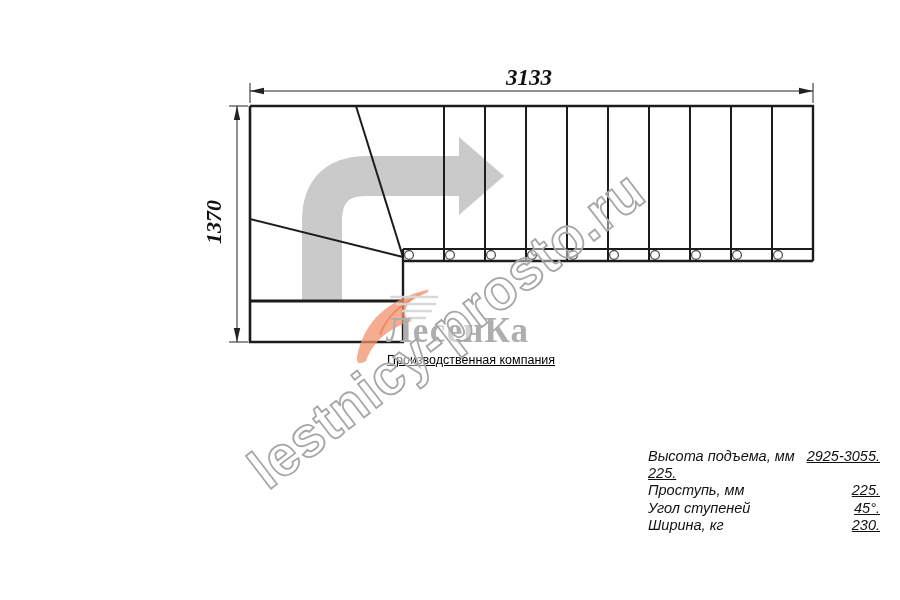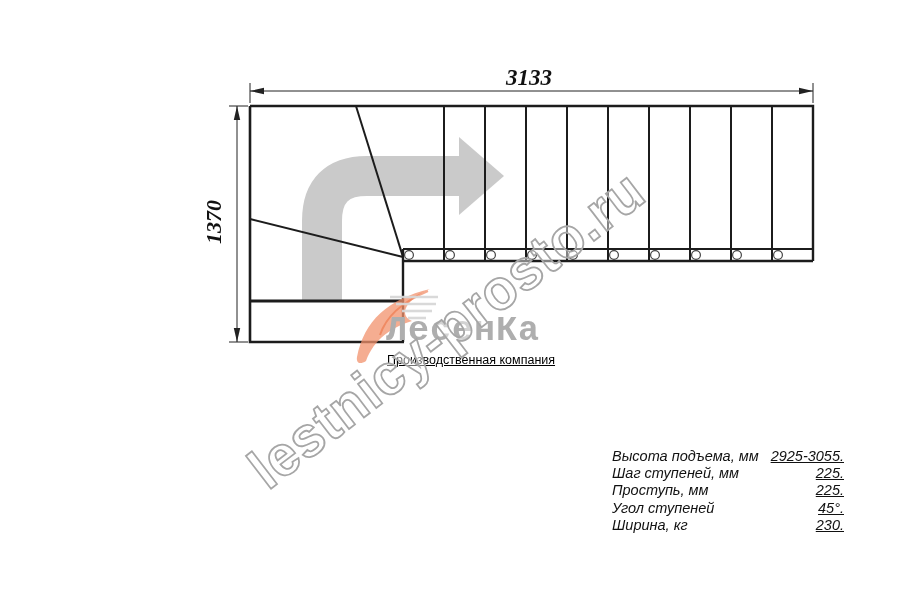--- a/index.html
+++ b/index.html
@@ -15,30 +15,30 @@
     font-style:italic; font-weight:bold;
     fill:#111;
   }
 
   
   .logo { position:absolute; left:340px; top:248px; width:230px; height:105px; }
   .logo-swoosh { position:absolute; left:0; top:0; }
   .logo-name {
     position:absolute; left:46px; top:34px; width:180px;
     font-size:35px; letter-spacing:1px; color:#aeaeae; font-weight:bold;
-    font-family:Liberation Mono, monospace; white-space:nowrap;
+    font-family:Liberation Serif, serif; white-space:nowrap;
   }
   .logo-subtitle {
     position:absolute; left:47px; top:76px; width:180px;
     font-size:12.5px; color:#000000; white-space:nowrap;text-decoration:underline;
   }
 
   
   .specs {
-    position:absolute; left:612px; top:419px; width:232px;
+    position:absolute; left:648px; top:419px; width:232px;
     font-style:italic; font-size:14.5px; color:#111;
   }
   .spec-row { display:flex; justify-content:space-between; line-height:17.2px; white-space:nowrap; }
   .spec-label { text-align:left; }
   .spec-value { text-align:center;text-decoration:underline; }
 </style>
 </head>
 <body>
 
 <div class="canvas">
@@ -126,21 +126,20 @@
   <svg class="layer" viewBox="0 0 900 600">
     <text transform="translate(268,462) rotate(-37.5)" font-family="Liberation Sans, sans-serif" font-weight="bold" font-size="57" letter-spacing="1" textLength="480" lengthAdjust="spacingAndGlyphs" fill="rgba(255,255,255,0.45)" stroke="#a6a6a6" stroke-width="1.8">lestnicy-prosto.ru</text>
   </svg>
 
   <div class="specs">
     <div class="spec-row">
       <span class="spec-label">Высота подъема, мм</span>
       <span class="spec-value">2925-3055.</span>
     </div>
     <div class="spec-row">
-      <span class="spec-label">Шаг ступеней, мм</span>
       <span class="spec-value">225.</span>
     </div>
     <div class="spec-row">
       <span class="spec-label">Проступь, мм</span>
       <span class="spec-value">225.</span>
     </div>
     <div class="spec-row">
       <span class="spec-label">Угол ступеней</span>
       <span class="spec-value">45°.</span>
     </div>

